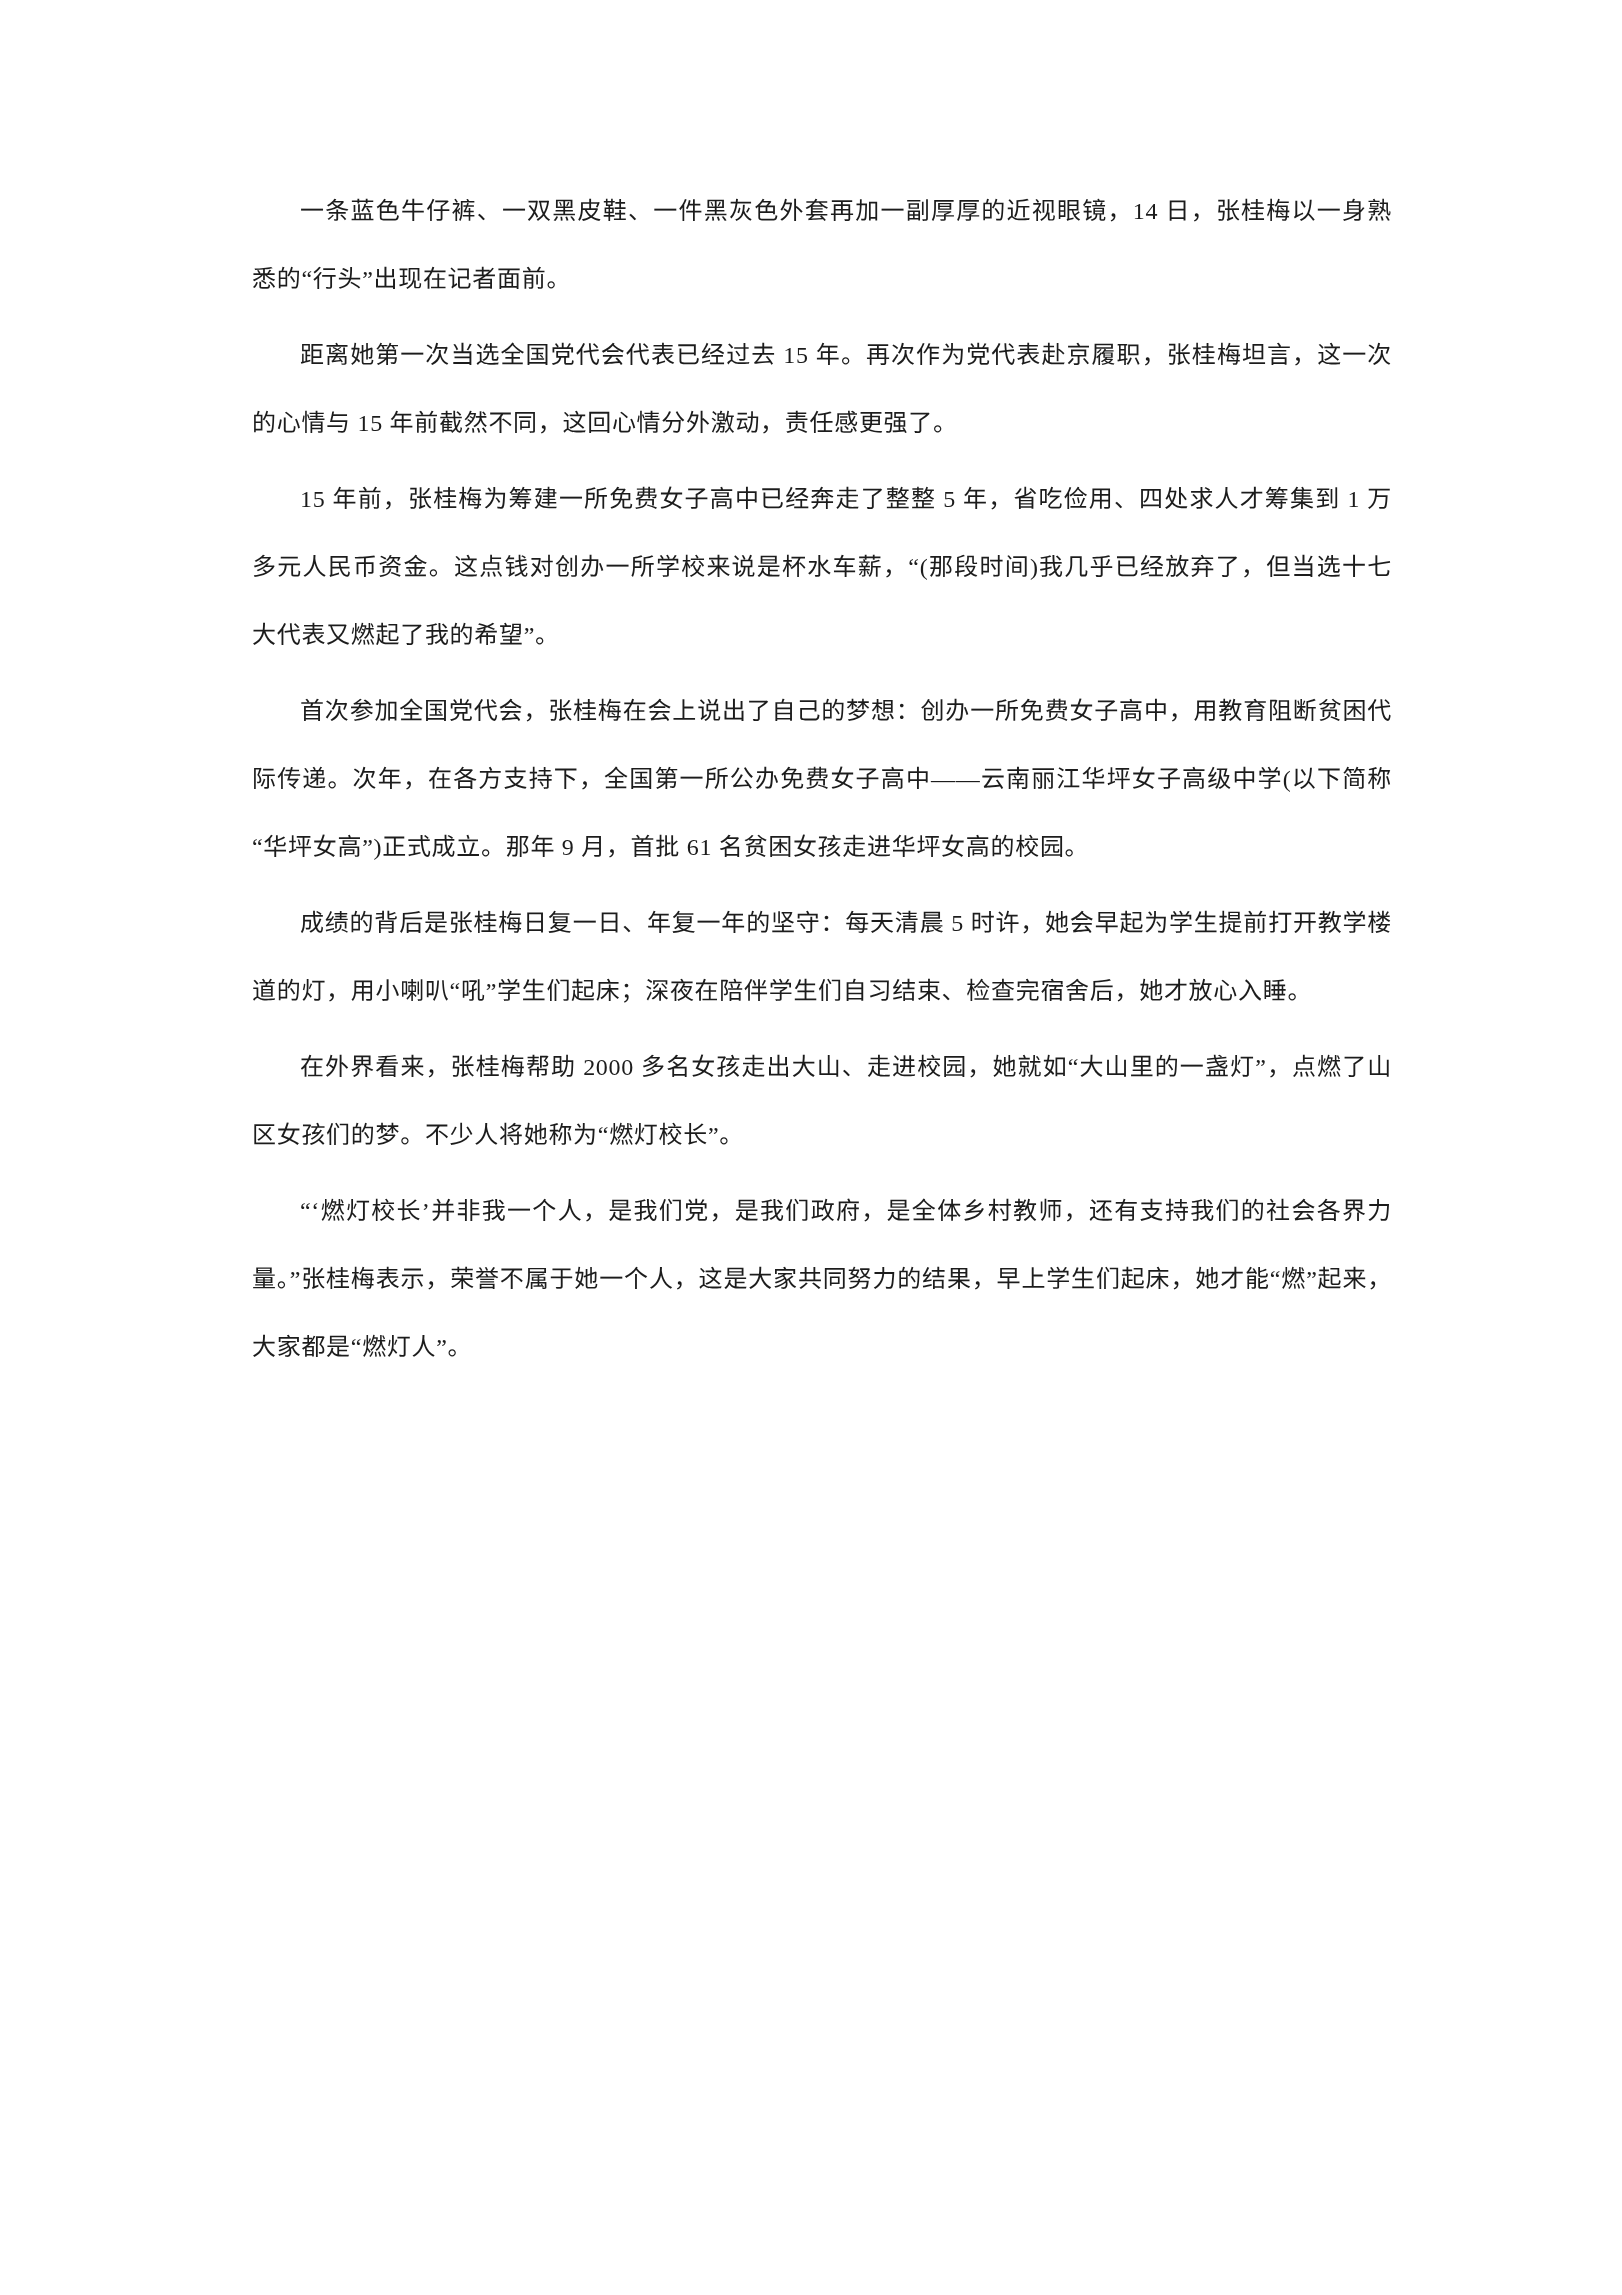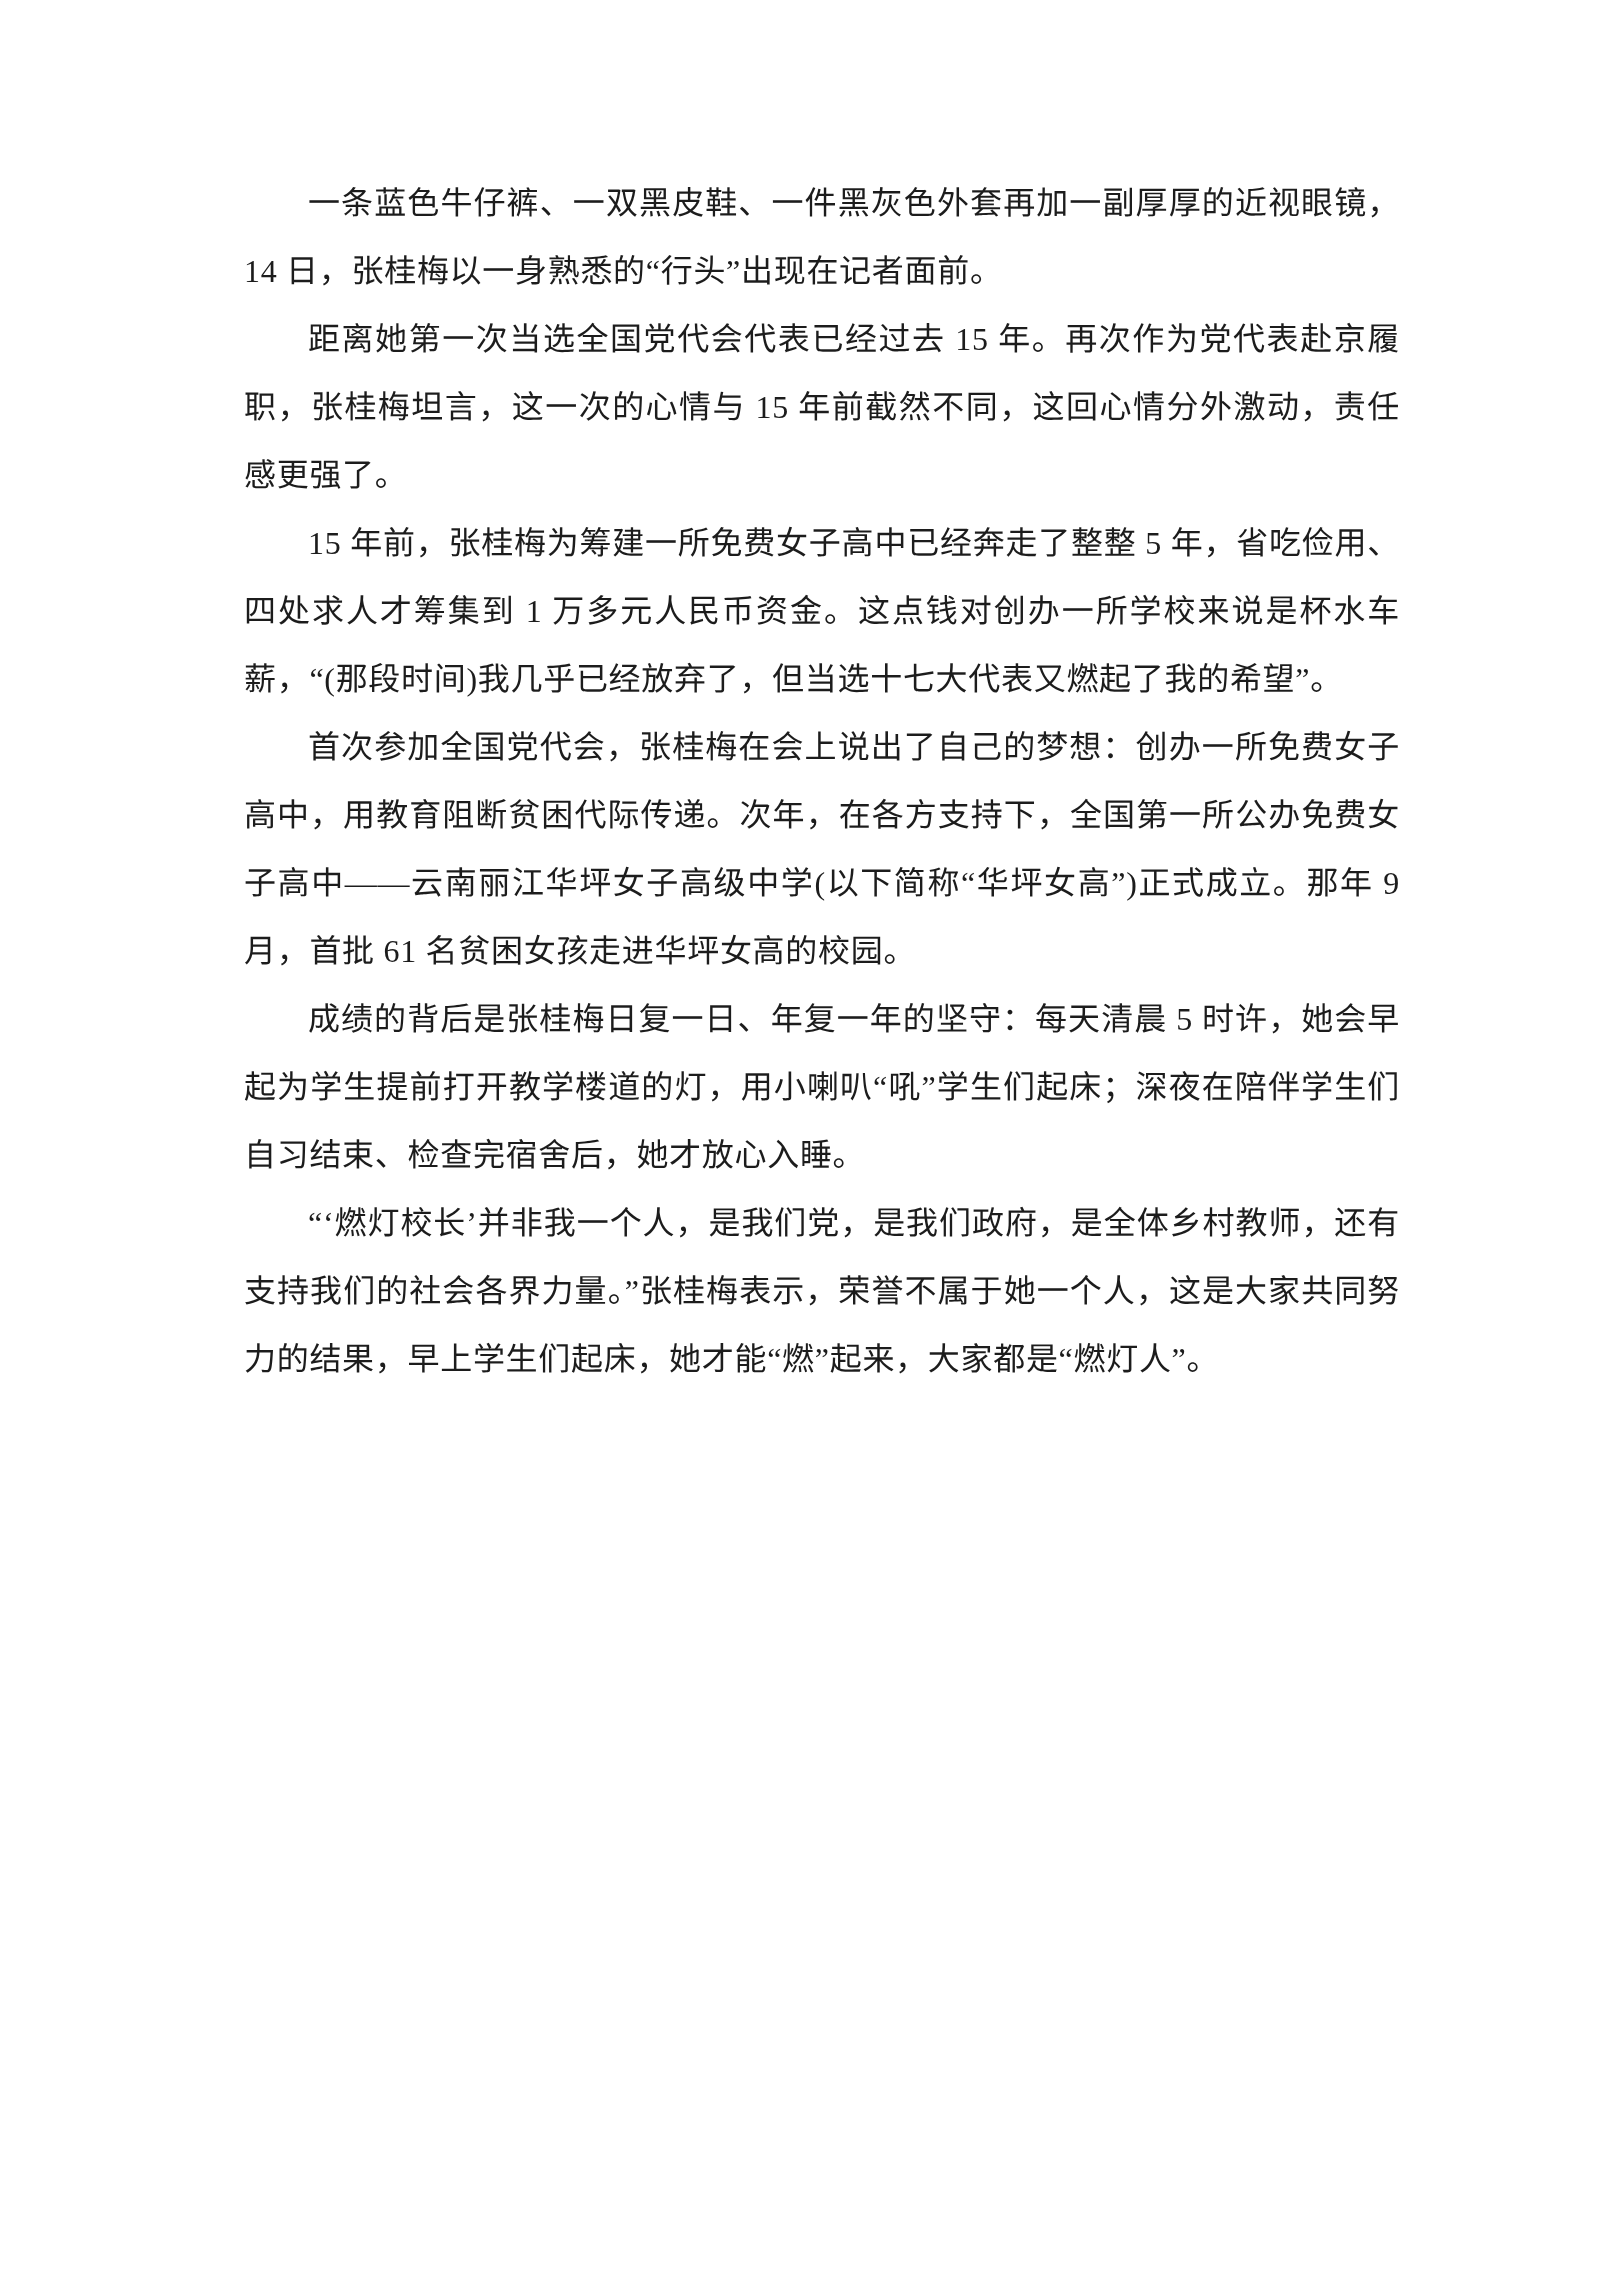--- a/index.html
+++ b/index.html
@@ -15,39 +15,40 @@
     overflow: hidden;
     font-family: "Liberation Serif", "DejaVu Serif", serif;
   }
   .article {
     position: absolute;
     left: 244px;
     top: 169px;
     width: 1156px;
   }
   .para {
-    margin: 0;
+    margin: 8px;
     padding: 0;
     text-indent: 2em;
-    font-size: 32px;
+    font-size: 24px;
     line-height: 68px;
     letter-spacing: 0.7px;
     color: #1c1c1c;
     text-align: justify;
     text-justify: inter-ideograph;
     word-break: break-all;
     font-family: Liberation Serif, serif;
   }
 </style>
 </head>
 <body>
 
 <div class="page">
   <div class="article">
     <p class="para">一条蓝色牛仔裤、一双黑皮鞋、一件黑灰色外套再加一副厚厚的近视眼镜，14 日，张桂梅以一身熟悉的“行头”出现在记者面前。</p>
     <p class="para">距离她第一次当选全国党代会代表已经过去 15 年。再次作为党代表赴京履职，张桂梅坦言，这一次的心情与 15 年前截然不同，这回心情分外激动，责任感更强了。</p>
     <p class="para">15 年前，张桂梅为筹建一所免费女子高中已经奔走了整整 5 年，省吃俭用、四处求人才筹集到 1 万多元人民币资金。这点钱对创办一所学校来说是杯水车薪，“(那段时间)我几乎已经放弃了，但当选十七大代表又燃起了我的希望”。</p>
     <p class="para">首次参加全国党代会，张桂梅在会上说出了自己的梦想：创办一所免费女子高中，用教育阻断贫困代际传递。次年，在各方支持下，全国第一所公办免费女子高中——云南丽江华坪女子高级中学(以下简称“华坪女高”)正式成立。那年 9 月，首批 61 名贫困女孩走进华坪女高的校园。</p>
     <p class="para">成绩的背后是张桂梅日复一日、年复一年的坚守：每天清晨 5 时许，她会早起为学生提前打开教学楼道的灯，用小喇叭“吼”学生们起床；深夜在陪伴学生们自习结束、检查完宿舍后，她才放心入睡。</p>
+    <p class="para">在外界看来，张桂梅帮助 2000 多名女孩走出大山、走进校园，她就如“大山里的一盏灯”，点燃了山区女孩们的梦。不少人将她称为“燃灯校长”。</p>
     <p class="para">“‘燃灯校长’并非我一个人，是我们党，是我们政府，是全体乡村教师，还有支持我们的社会各界力量。”张桂梅表示，荣誉不属于她一个人，这是大家共同努力的结果，早上学生们起床，她才能“燃”起来，大家都是“燃灯人”。</p>
   </div>
 </div>
 
 
 </body></html>

